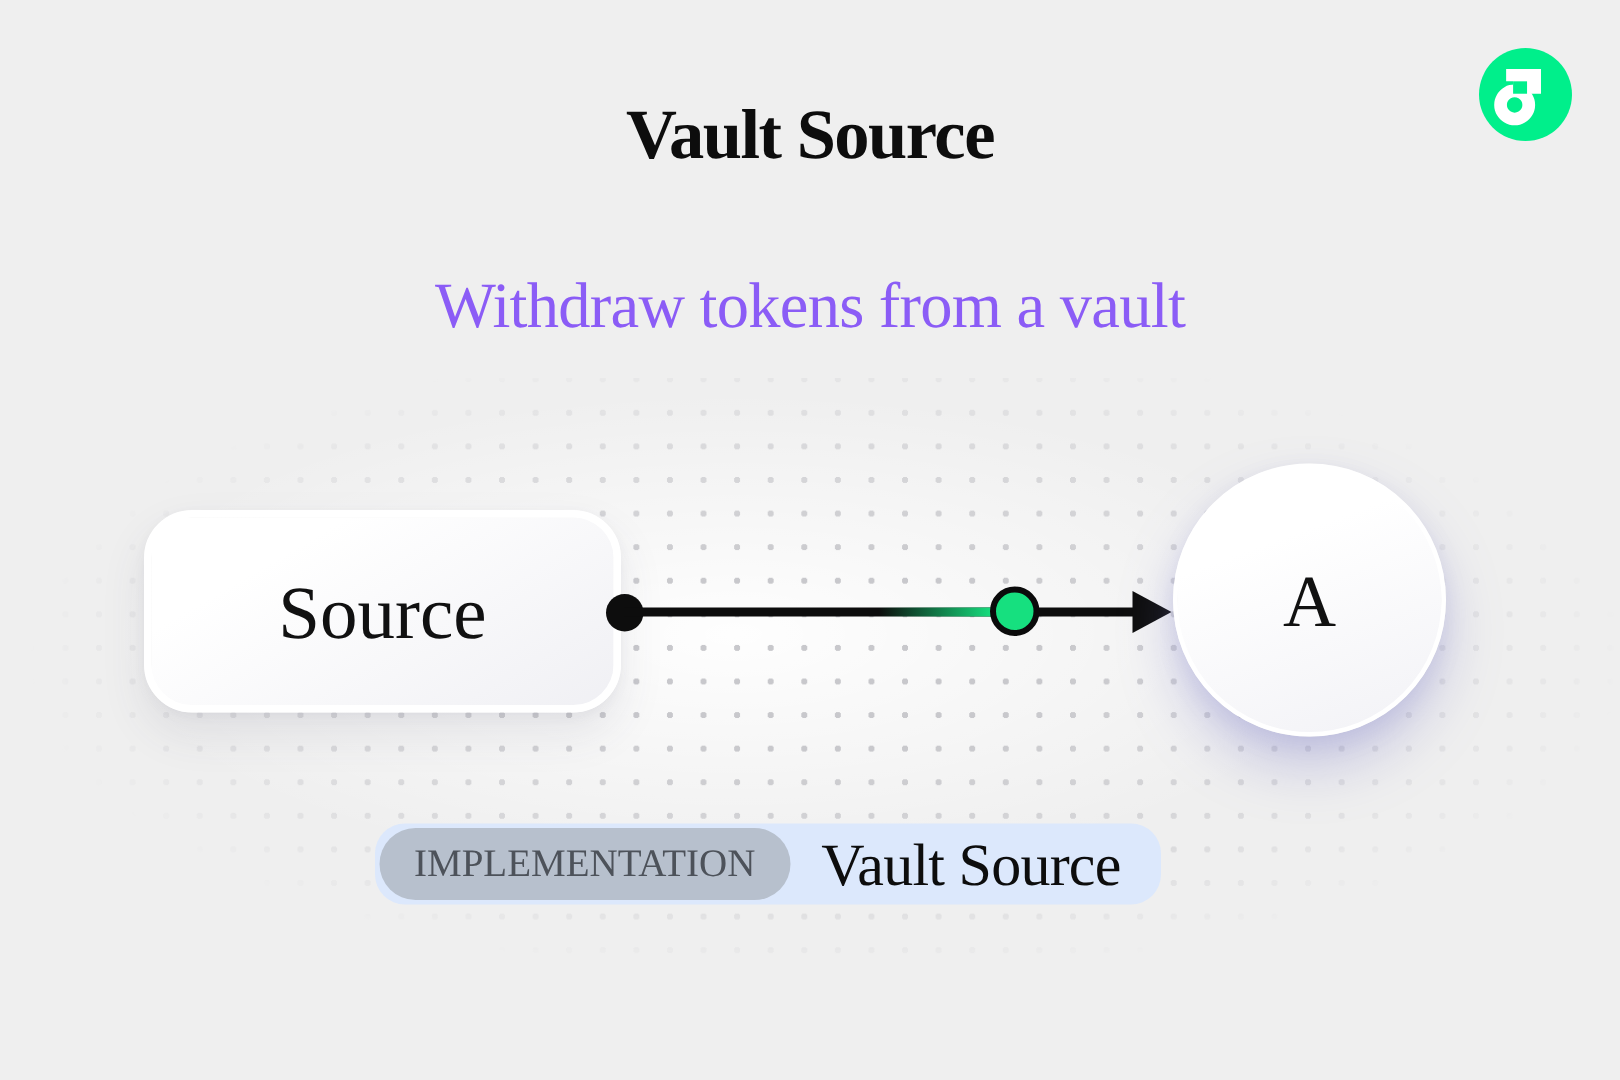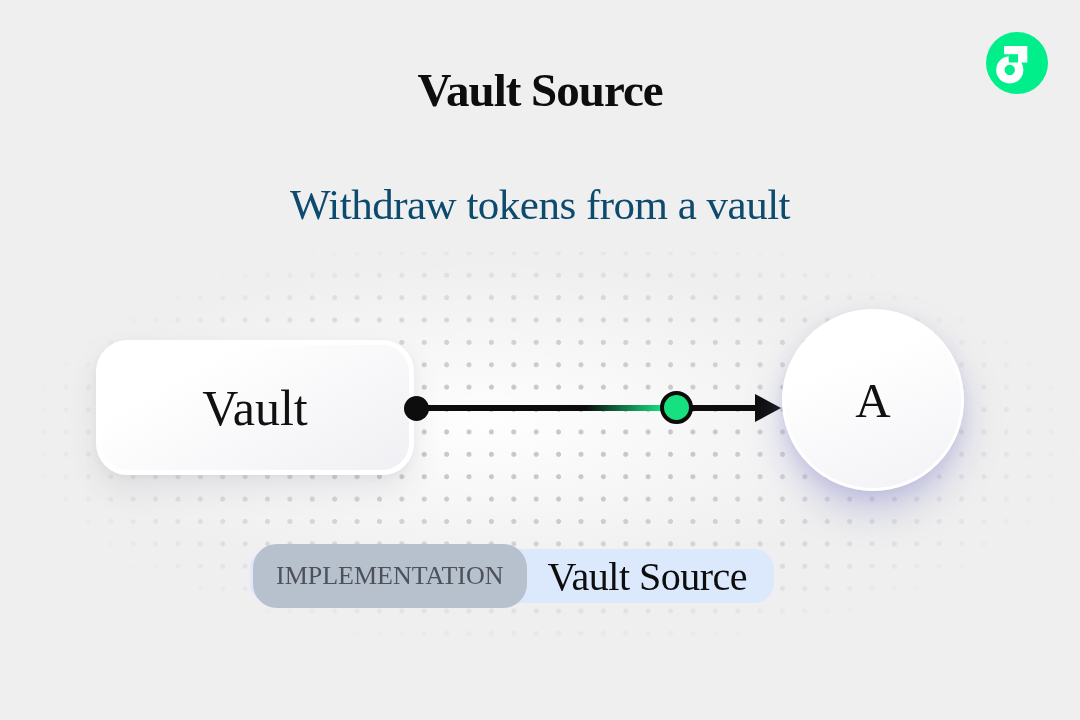--- a/index.html
+++ b/index.html
@@ -50,21 +50,21 @@
   }
 
   .page-subtitle {
     position: absolute;
     left: 0; top: 180px;
     width: 100%;
     text-align: center;
     font-size: 43px;
     font-weight: 400;
     letter-spacing: -0.5px;
-    color: #0c4a6e;
+    color: #8b5cf6;
     margin: 0;
   }
 
   .flow-logo {
     position: absolute;
     left: 986px; top: 32px;
     width: 62px; height: 62px;
   }
 
   
@@ -145,21 +145,21 @@
     height: 54px;
     border-radius: 20px;
     background: var(--badge-bg, #dce8fc);
     display: inline-flex;
     align-items: center;
     padding: 0 27px 0 3px;
     gap: 21px;
     box-sizing: border-box;
   }
   .impl-tag {
-    height: 64px;
+    height: 48px;
     border-radius: 24px;
     background: var(--tag-bg, #b7c0cd);
     color: var(--tag-text, #4d525a);
     display: inline-flex;
     align-items: center;
     padding: 0 23px;
     font-size: 26px;
     font-weight: 500;
     letter-spacing: 0px;
     white-space: nowrap;
@@ -183,21 +183,21 @@
   <p class="page-subtitle">Withdraw tokens from a vault</p>
 
   <svg class="flow-logo" viewBox="0 0 60 60" aria-hidden="true">
     <circle cx="30" cy="30" r="30" fill="var(--flow-green, #00ef8b)"></circle>
     <path fill="#ffffff" fill-rule="evenodd" d="M23 23.5 a13.2 13.2 0 1 0 0.01 0 Z M23 31.7 a5 5 0 1 1 -0.01 0 Z"></path>
     <path fill="#ffffff" d="M17.5 13.5 h22.5 v8 h-9 v8 h-9 v-8 h-4.5 Z M31 21.5 h9 v8 h-9 Z"></path>
     <rect x="22" y="21.5" width="9" height="8" fill="var(--flow-green, #00ef8b)"></rect>
   </svg>
 
   <div class="vault-node">
-    <span>Vault</span>
+    <span>Source</span>
   </div>
 
   <div class="edge-start-dot"></div>
   <div class="edge-line"></div>
   <div class="edge-line-green"></div>
   <div class="edge-token-node"></div>
   <div class="edge-arrowhead"></div>
 
   <div class="account-node">
     <span>A</span>

